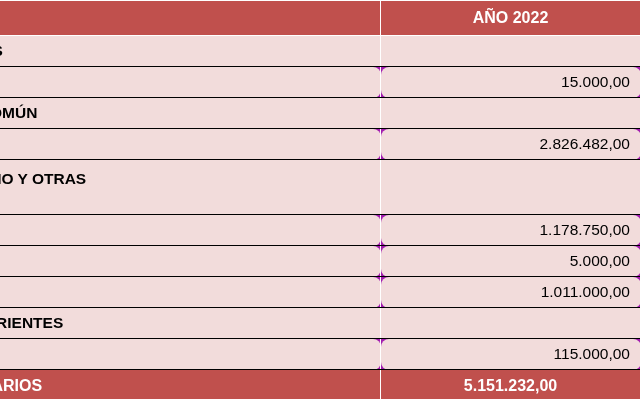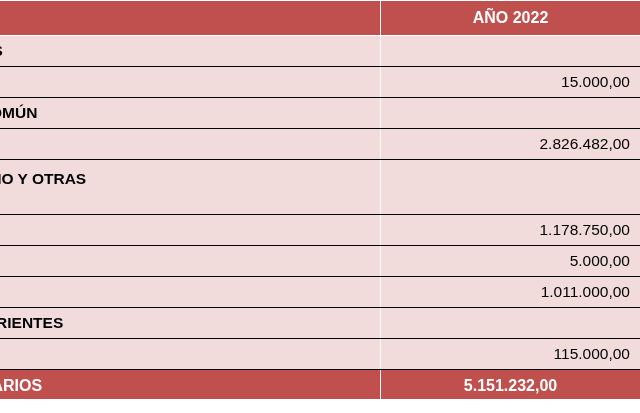--- a/index.html
+++ b/index.html
@@ -75,20 +75,21 @@
   tr.group2 td.amount { text-align: right; }
 
   
   tr.item td {
     background: #f2dcdb;
     color: #000000;
     height: 30px;
     font-weight: normal;
     border-top: 1px solid #000000;
     border-bottom: 1px solid #000000;
+    border-radius: 8px;
   }
   tr.item td.amount { text-align: right; }
 
   
   tr.item td.concept.blank { color: transparent; }
 
   
   tr.total td {
     background: #c0504d;
     color: #ffffff;

